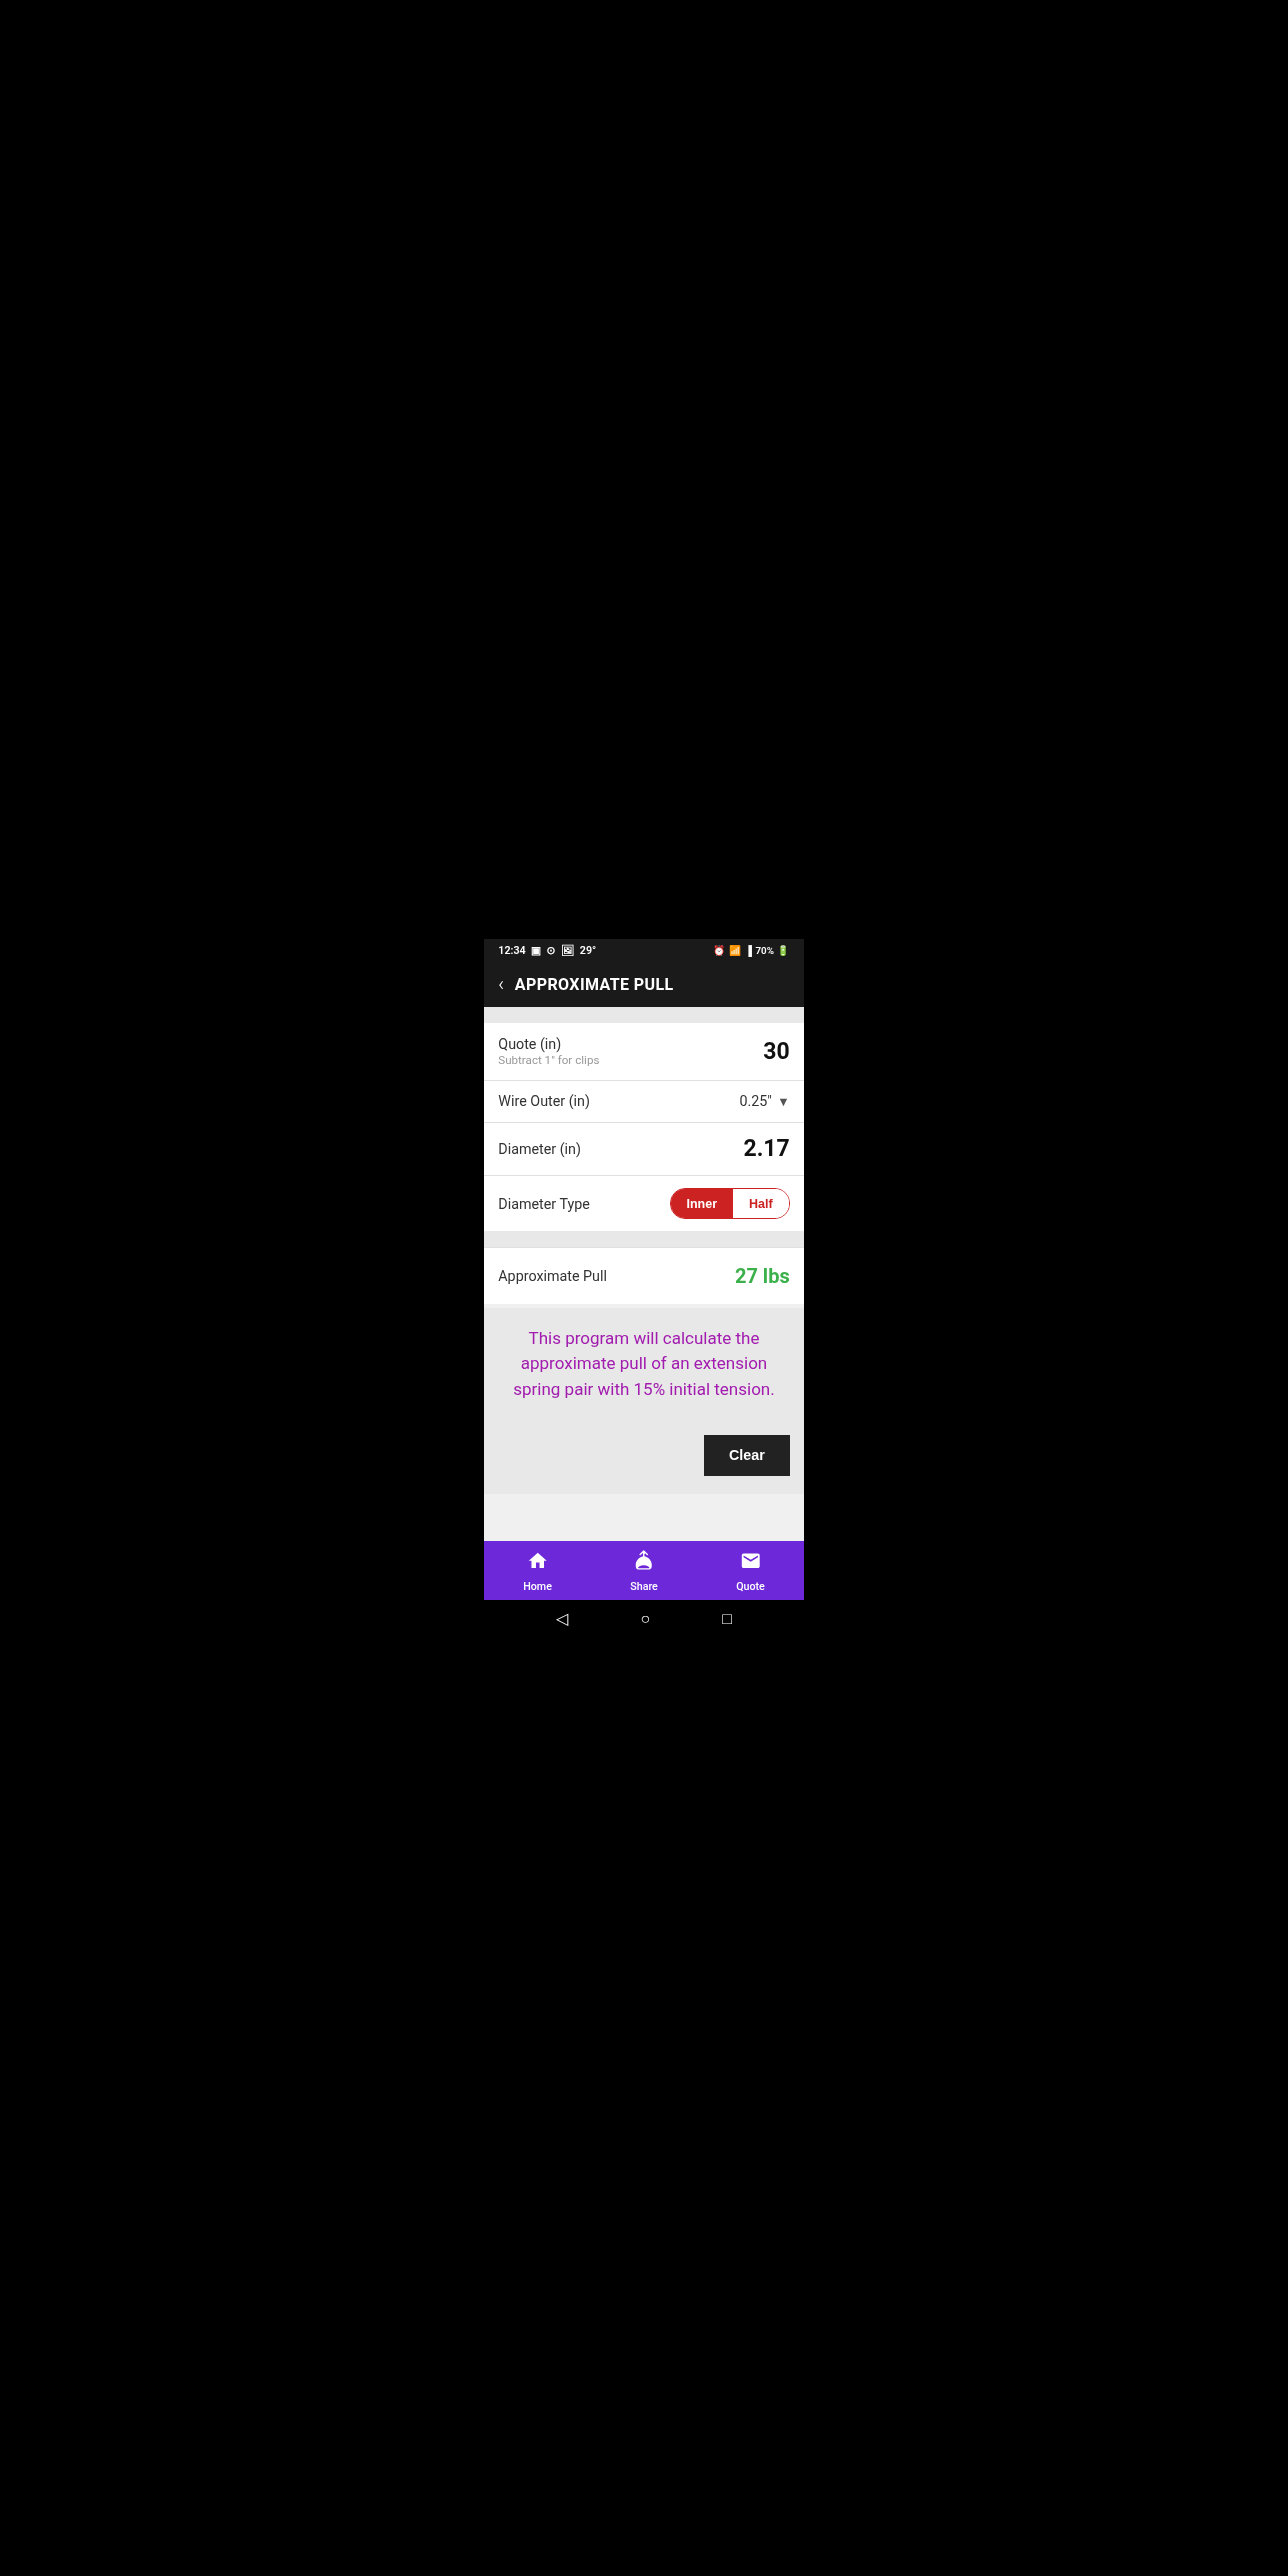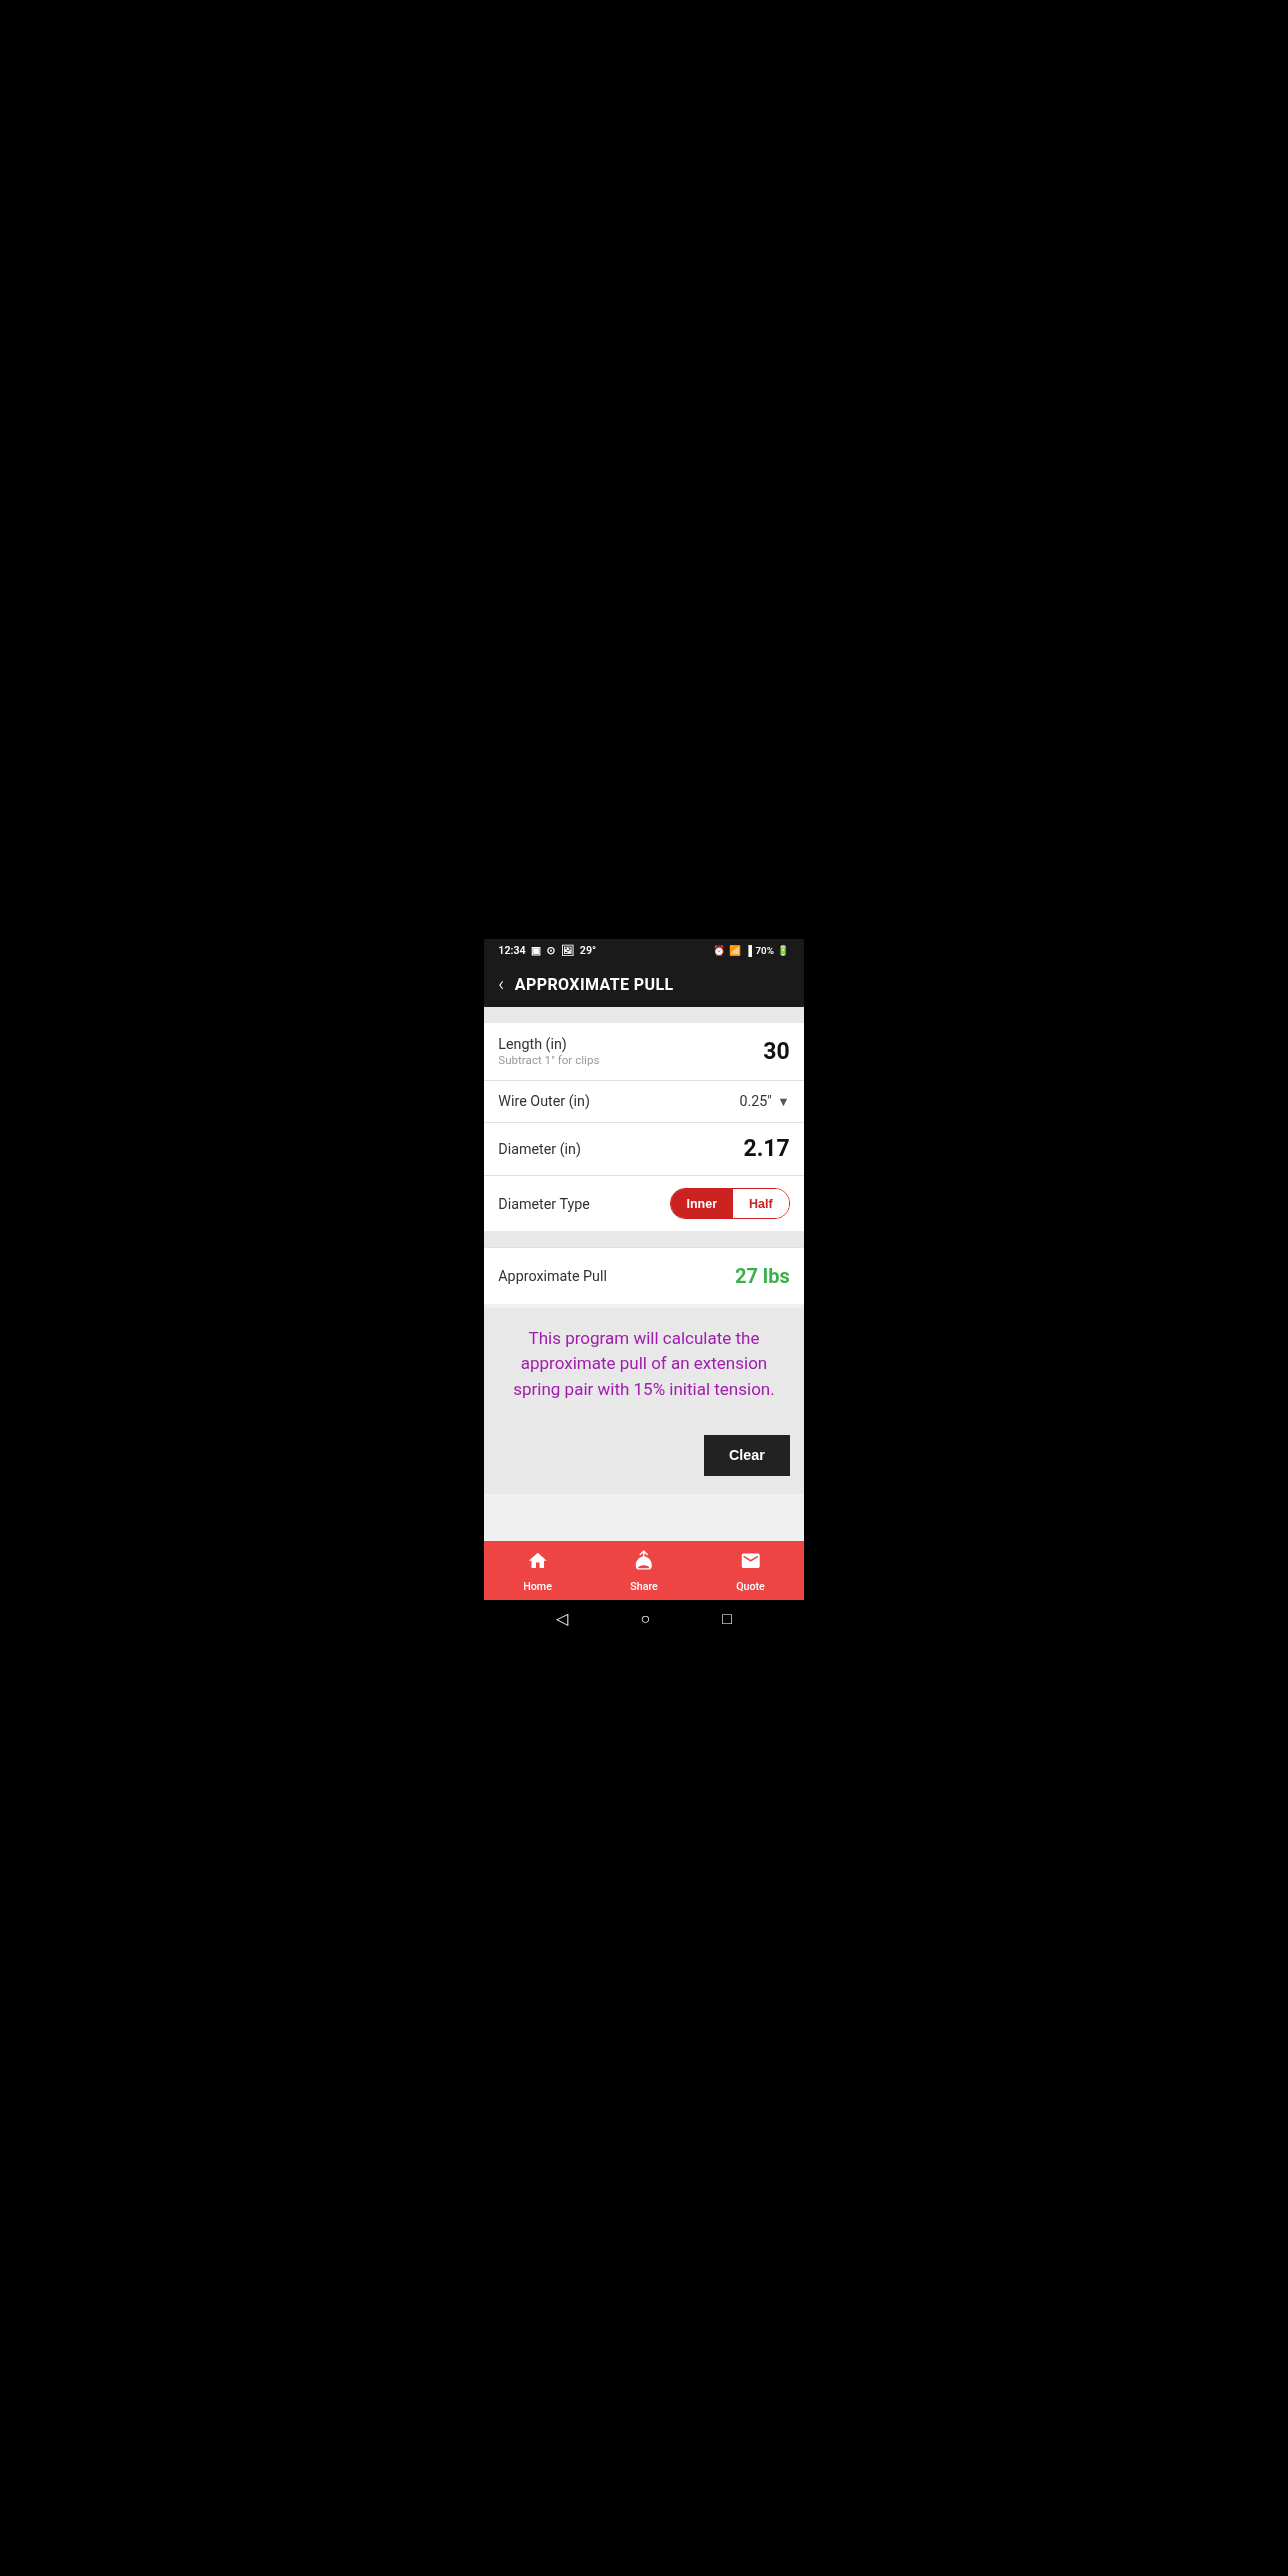--- a/index.html
+++ b/index.html
@@ -250,21 +250,21 @@
       border: none;
       border-radius: 0;
       padding: 12.5px 25px;
       font-size: 14.3px;
       font-weight: 600;
       cursor: pointer;
     }
 
     
     .bottom-nav {
-      background: #ef4444;
+      background: #6d28d9;
       display: flex;
       justify-content: space-around;
       align-items: center;
       padding: 9px 0 7.2px;
       flex-shrink: 0;
     }
 
     .nav-item {
       display: flex;
       flex-direction: column;
@@ -329,21 +329,21 @@
   </div>
 
   <div class="content">
 
     <div class="spacer"></div>
 
     <div class="form-section">
 
       <div class="form-row">
         <div class="row-label">
-          <span class="label-main">Length (in)</span>
+          <span class="label-main">Quote (in)</span>
           <span class="label-sub">Subtract 1" for clips</span>
         </div>
         <span class="row-value">30</span>
       </div>
 
 
       <div class="form-row">
         <span class="label-main">Wire Outer (in)</span>
         <div class="wire-size-select">
           <span>0.25"</span>

